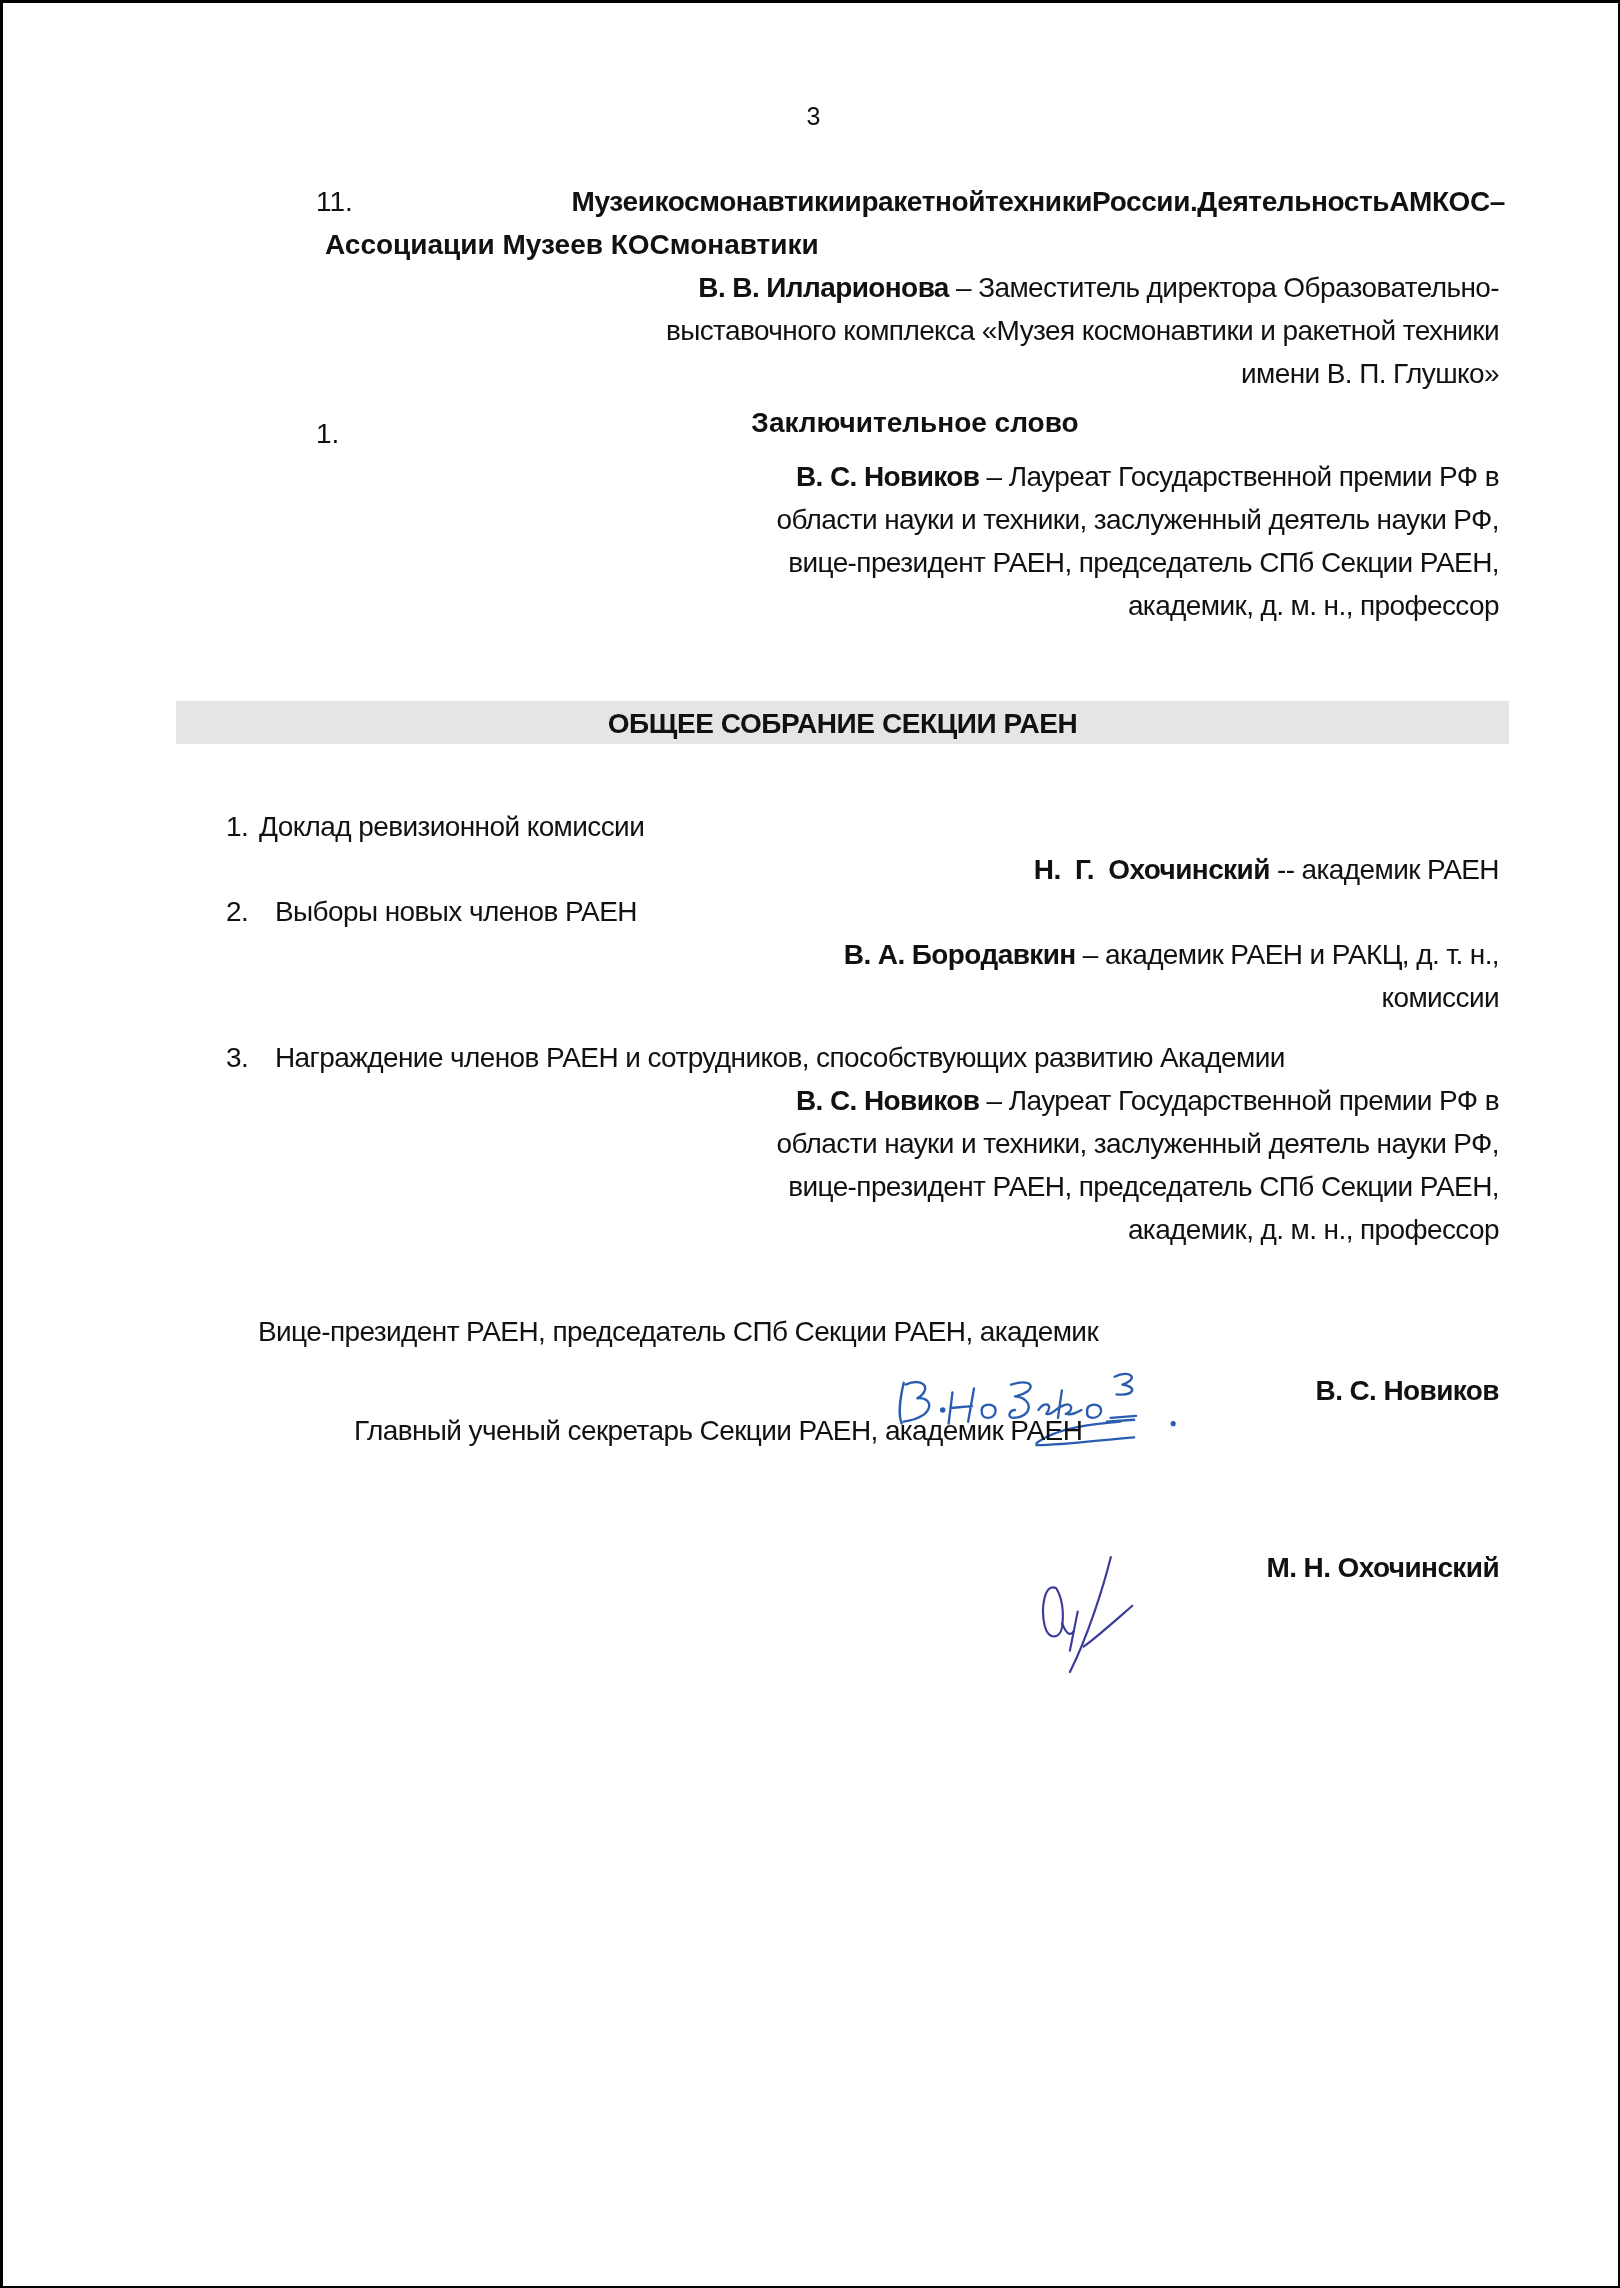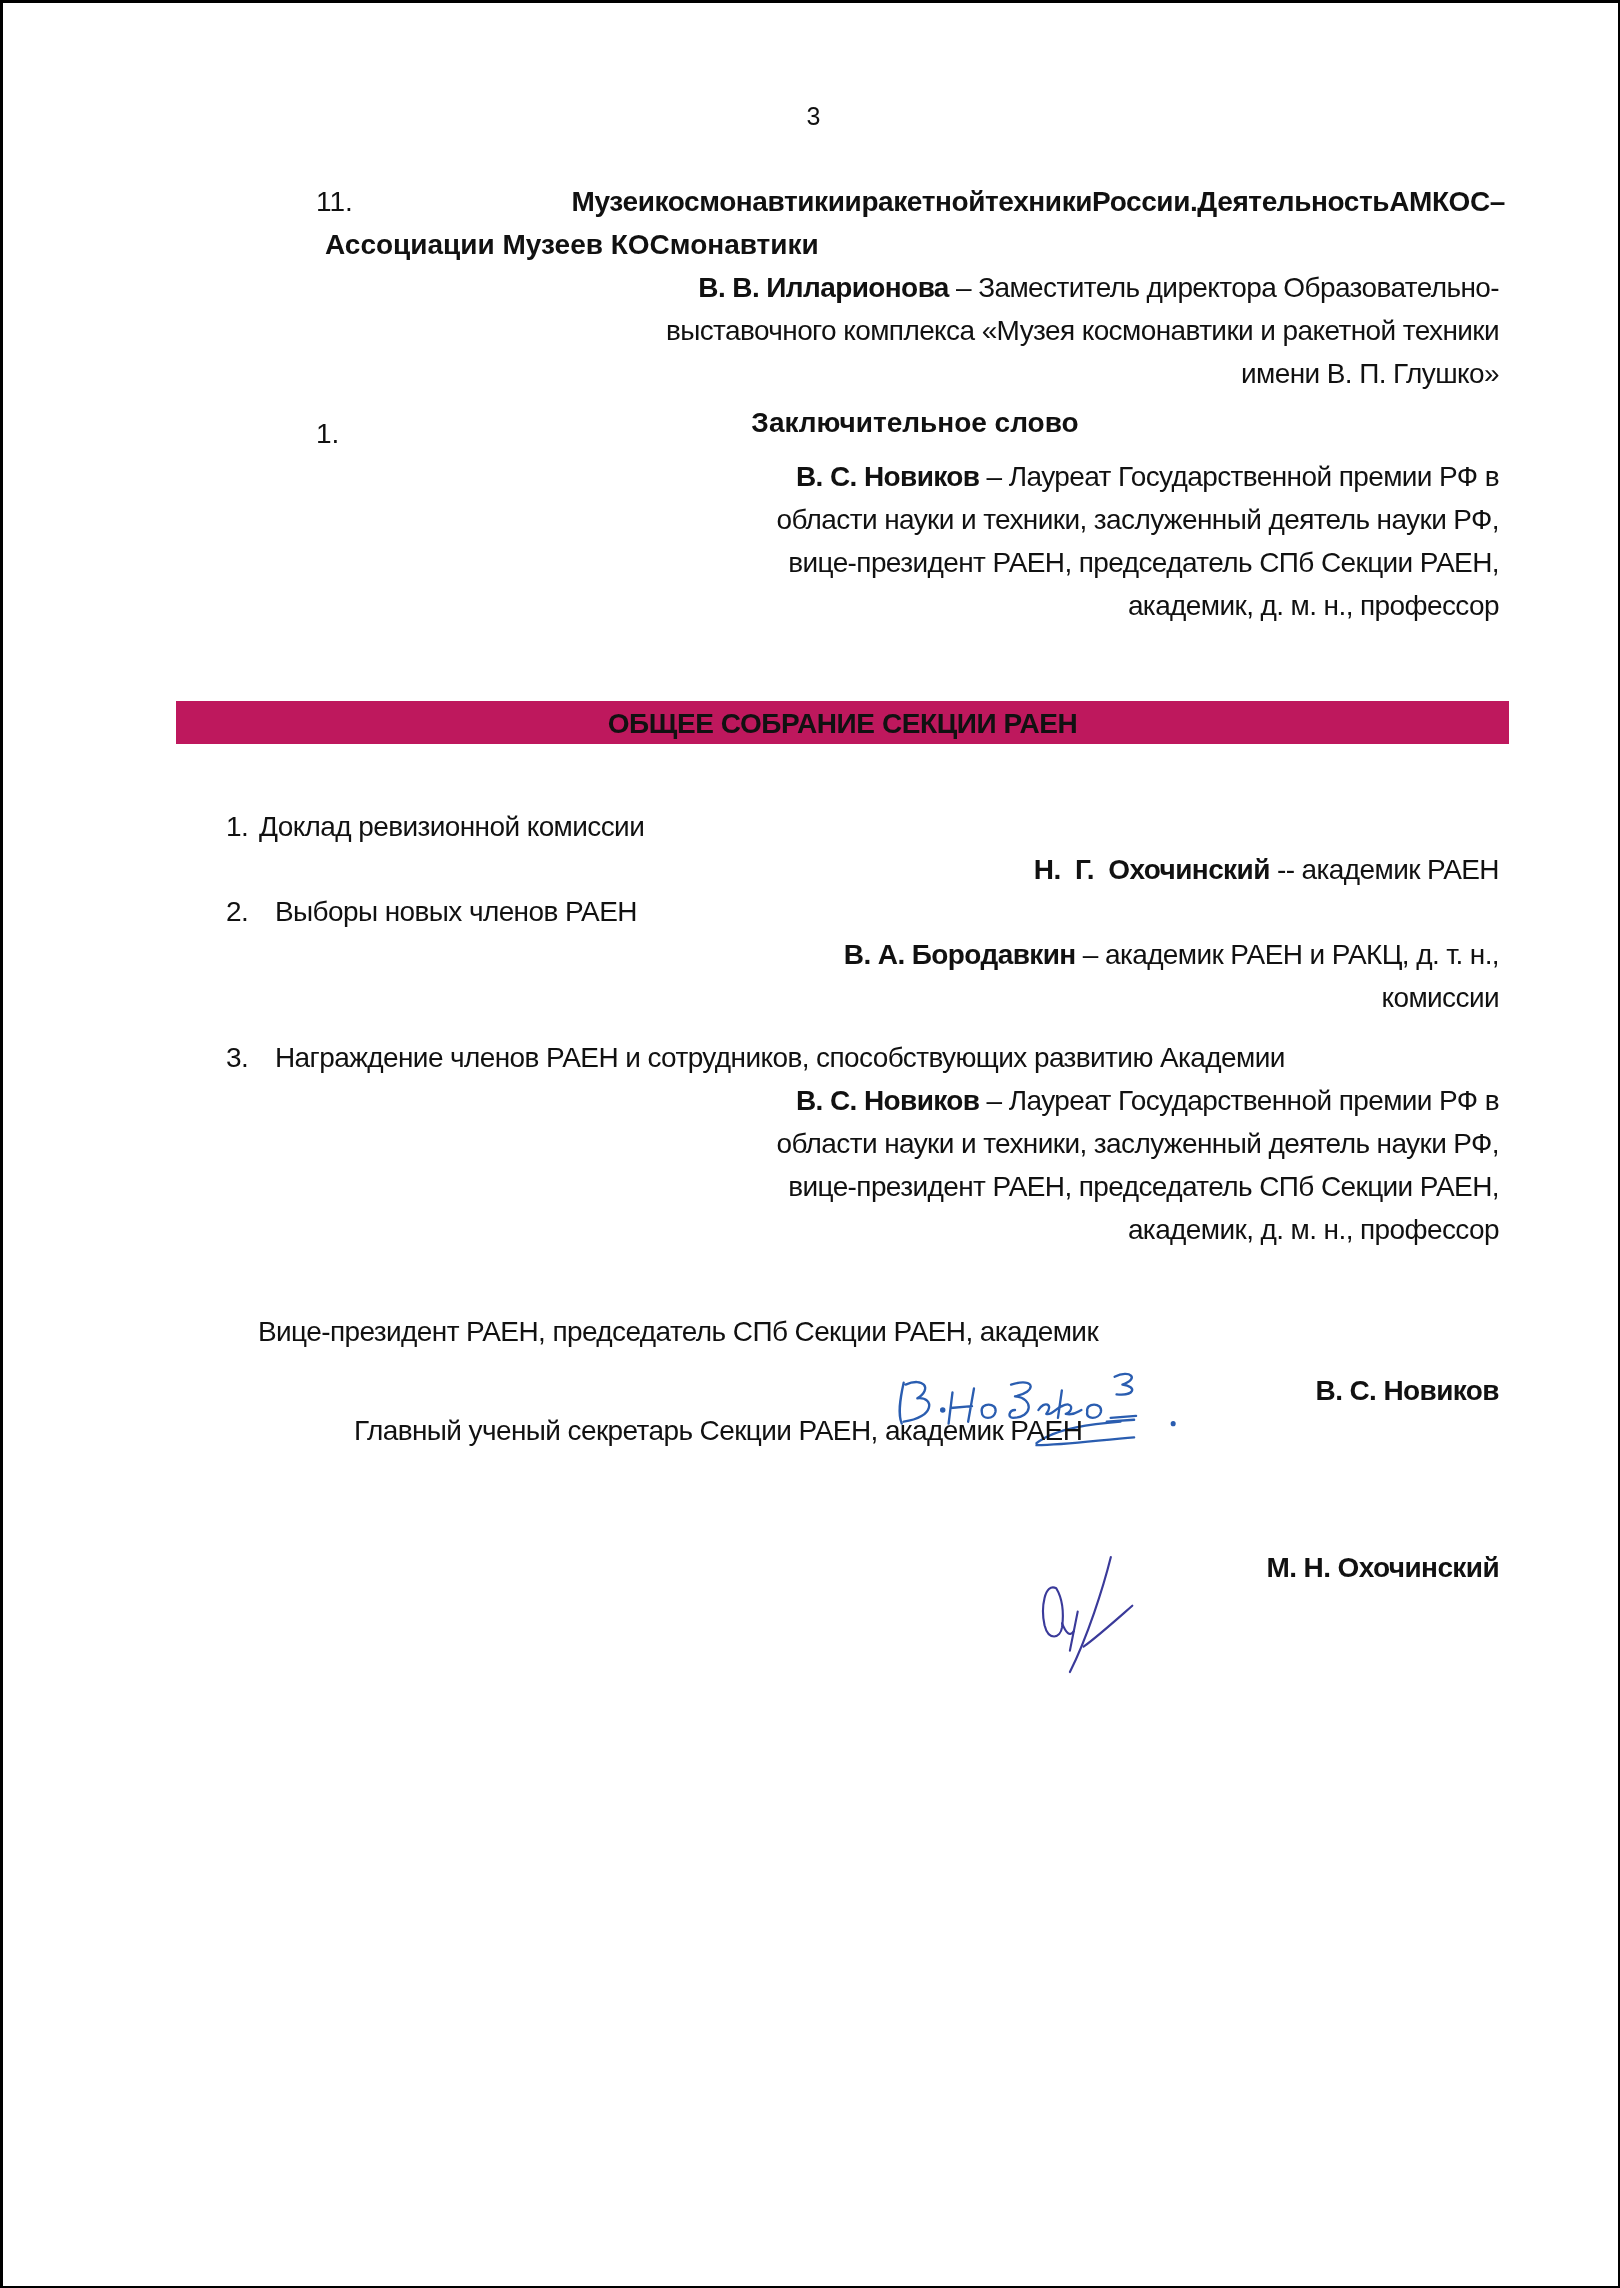--- a/index.html
+++ b/index.html
@@ -21,21 +21,21 @@
 
   .item-num { position: absolute; font-size: 28px; line-height: 43px; margin-left: 40px; }
   .heading-block { position: absolute; left: 322px; width: 1180px; font-size: 28px; line-height: 43px; font-weight: bold; }
   .heading-block .line1 { display: flex; justify-content: flex-end; white-space: nowrap; letter-spacing: -0.4px; }
 
   .speaker-block { position: absolute; right: 119px; text-align: right; font-size: 28px; line-height: 43px; letter-spacing: -0.6px; }
   .speaker-block div { white-space: nowrap; }
 
   .section-banner {
     position: absolute; left: 173px; top: 698px; width: 1333px; height: 43px;
-    background: #be185d; text-align: center; font-weight: bold; font-size: 28px; line-height: 45px; letter-spacing: -0.4px;
+    background: #e5e5e5; text-align: center; font-weight: bold; font-size: 28px; line-height: 45px; letter-spacing: -0.4px;
   }
 
   .sig { position: absolute; }
 </style>
 </head>
 <body>
 
 <div class="page-frame">
 
   <div class="page-number">3</div>

